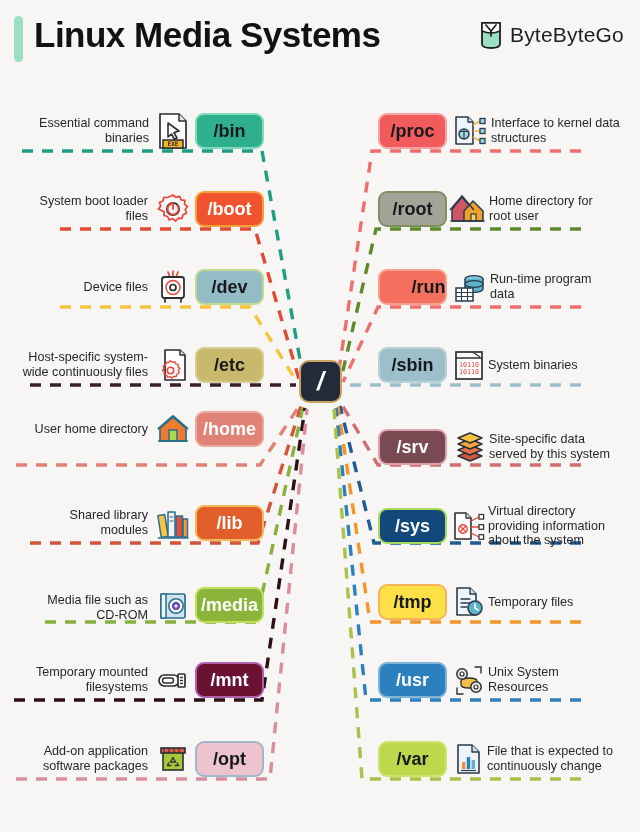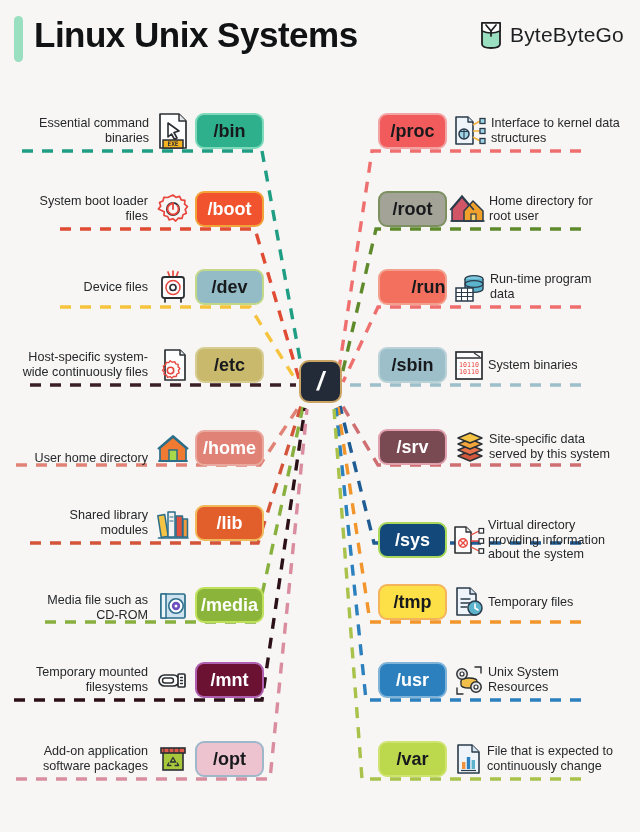--- a/index.html
+++ b/index.html
@@ -64,21 +64,21 @@
     line-height:1;
   }
 </style>
 </head>
 <body>
 
 <div class="page">
 
   <div class="header">
     <div class="title-accent" style="background: rgb(154, 223, 192);"></div>
-    <div class="title">Linux Unix Systems</div>
+    <div class="title">Linux Media Systems</div>
     <div class="brand">
       <svg class="brand-mark" viewBox="0 0 24 30">
         <path d="M3 3 L21 3 L21 24 Q21 28 12 28 Q3 28 3 24 Z" fill="#9adfc0" stroke="#1d1f21" stroke-width="1.8" stroke-linejoin="round"></path>
         <path d="M3 3 L21 3 L21 11 Q12 15 3 11 Z" fill="#ffffff" stroke="#1d1f21" stroke-width="1.6" stroke-linejoin="round"></path>
         <path d="M7 5 L12 11 L17 5" fill="none" stroke="#1d1f21" stroke-width="1.7" stroke-linecap="round" stroke-linejoin="round"></path>
         <path d="M12 11 L12 16" fill="none" stroke="#1d1f21" stroke-width="1.7" stroke-linecap="round"></path>
       </svg>
       <div class="brand-name">ByteByteGo</div>
     </div>
   </div>
@@ -147,21 +147,21 @@
     <div class="desc l" style="width:126px;">Host-specific system-wide continuously files</div>
     <svg class="ico" width="34" height="38" viewBox="0 0 34 38" style="margin:0 5px 0 8px;">
       <path d="M9 4 H24 L29 9 V34 H9 Z" fill="#fdfdfd" stroke="#2b2f33" stroke-width="1.7" stroke-linejoin="round"></path>
       <path d="M24 4 V9 H29" fill="#e3e7ea" stroke="#2b2f33" stroke-width="1.5" stroke-linejoin="round"></path>
       <path d="M13 16 l2.3 1.8 2.8-.8 1.2 2.6 2.8.5-.2 2.9 2.2 1.8-1.8 2.3.9 2.8-2.6 1.2-.8 2.8-2.9-.2-1.9 2.1-2.2-1.8-2.8.9-1.2-2.6-2.8-.8.2-2.9L4.2 27l1.8-2.2-.9-2.8 2.6-1.2.8-2.8 2.9.2z" fill="none" stroke="#e8453c" stroke-width="1.5" stroke-linejoin="round" transform="translate(1,-2) scale(0.88) translate(2,3)"></path>
       <circle cx="14.5" cy="24.5" r="3.2" fill="none" stroke="#e8453c" stroke-width="1.6"></circle>
     </svg>
     <div class="chip" style="width: 69px; height: 36px; background: rgb(201, 185, 109); border: 2px solid rgb(215, 205, 147); color: rgb(23, 25, 28);">/etc</div>
   </div>
 
-  <div class="node left" style="left:8px;top:424px;width:256px;height:42px;align-items:flex-end;">
+  <div class="node left" style="left:8px;top:408px;width:256px;height:42px;">
     <div class="desc l" style="width:130px;">User home directory</div>
     <svg class="ico" width="34" height="34" viewBox="0 0 34 34" style="margin:0 5px 0 8px;">
       <path d="M4 16 L17 5 L30 16 V29 H4 Z" fill="#f07a32" stroke="#2b6e8a" stroke-width="1.7" stroke-linejoin="round"></path>
       <path d="M2.5 16.5 L17 4 L31.5 16.5" fill="none" stroke="#2b6e8a" stroke-width="2" stroke-linecap="round" stroke-linejoin="round"></path>
       <rect x="13" y="18" width="8" height="11" fill="#a8d94a" stroke="#2b6e8a" stroke-width="1.5"></rect>
       <path d="M3 29 H31" stroke="#2b6e8a" stroke-width="1.8" stroke-linecap="round"></path>
     </svg>
     <div class="chip" style="width: 69px; height: 36px; background: rgb(224, 130, 118); border: 2px solid rgb(234, 169, 159); color: rgb(255, 255, 255);">/home</div>
   </div>
 
@@ -271,21 +271,21 @@
       <g stroke="#2b2f33" stroke-width="1.5" stroke-linejoin="round">
         <path d="M17 22 L29 27 L17 32 L5 27 Z" fill="#d1573f"></path>
         <path d="M17 16 L29 21 L17 26 L5 21 Z" fill="#e8734a"></path>
         <path d="M17 10 L29 15 L17 20 L5 15 Z" fill="#f2a63c"></path>
         <path d="M17 4 L29 9 L17 14 L5 9 Z" fill="#f6c445"></path>
       </g>
     </svg>
     <div class="desc r" style="width:124px;">Site-specific data served by this system</div>
   </div>
 
-  <div class="node right" style="left:378px;top:516px;width:258px;height:48px;">
+  <div class="node right" style="left:378px;top:502px;width:258px;height:48px;">
     <div class="chip" style="width: 69px; height: 36px; background: rgb(18, 73, 122); border: 2px solid rgb(168, 217, 90); color: rgb(255, 255, 255);">/sys</div>
     <svg class="ico" width="36" height="36" viewBox="0 0 36 36" style="margin:0 1px 0 4px;">
       <path d="M4 5 H15 L20 10 V31 H4 Z" fill="#fdfdfd" stroke="#2b2f33" stroke-width="1.6" stroke-linejoin="round"></path>
       <path d="M15 5 V10 H20" fill="#e8e8e8" stroke="#2b2f33" stroke-width="1.3" stroke-linejoin="round"></path>
       <circle cx="12" cy="21" r="4.3" fill="none" stroke="#e8453c" stroke-width="1.4"></circle>
       <path d="M9 18 l6 6 M15 18 l-6 6" stroke="#e8453c" stroke-width="1.3"></path>
       <path d="M20 13 L28 9 M20 19 L28 19 M20 25 L28 29" fill="none" stroke="#e8453c" stroke-width="1.3"></path>
       <rect x="28" y="6.5" width="4.6" height="4.6" fill="#fff" stroke="#2b2f33" stroke-width="1.2"></rect>
       <rect x="28" y="16.7" width="4.6" height="4.6" fill="#fff" stroke="#2b2f33" stroke-width="1.2"></rect>
       <rect x="28" y="26.7" width="4.6" height="4.6" fill="#fff" stroke="#2b2f33" stroke-width="1.2"></rect>

